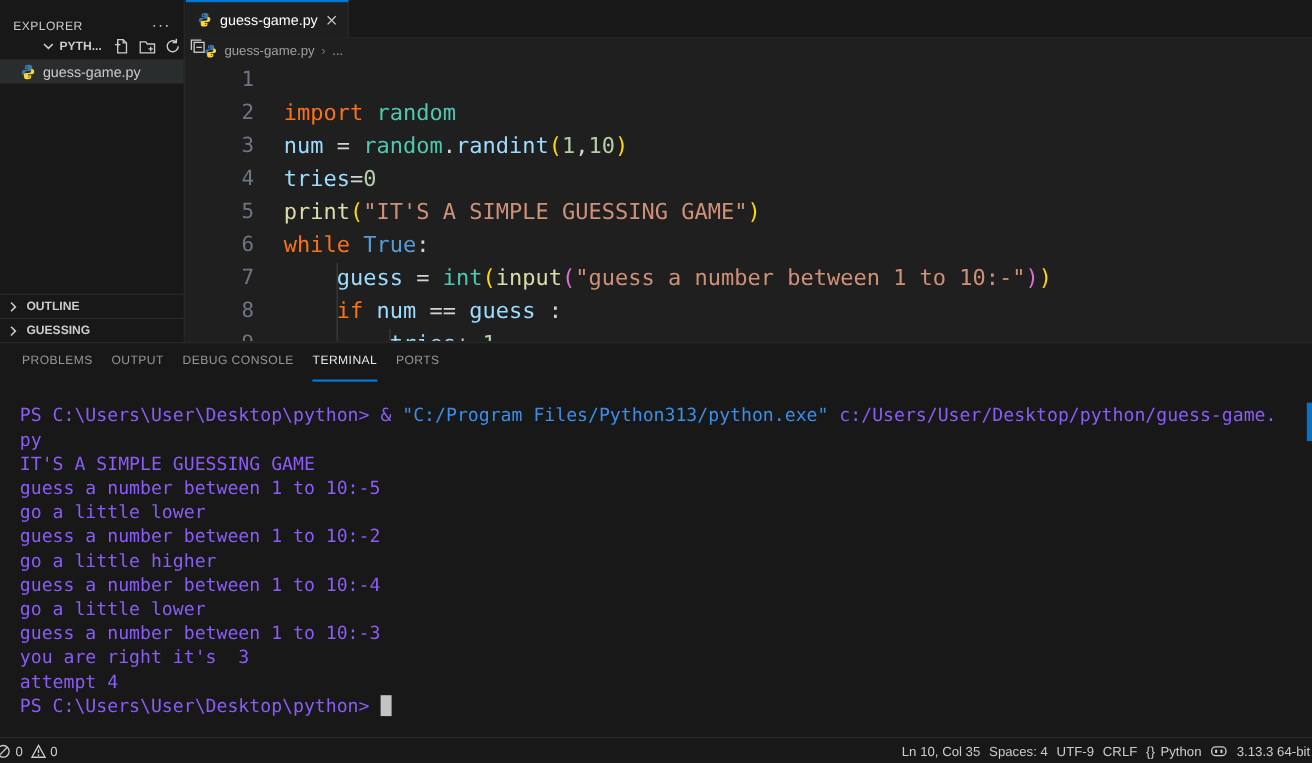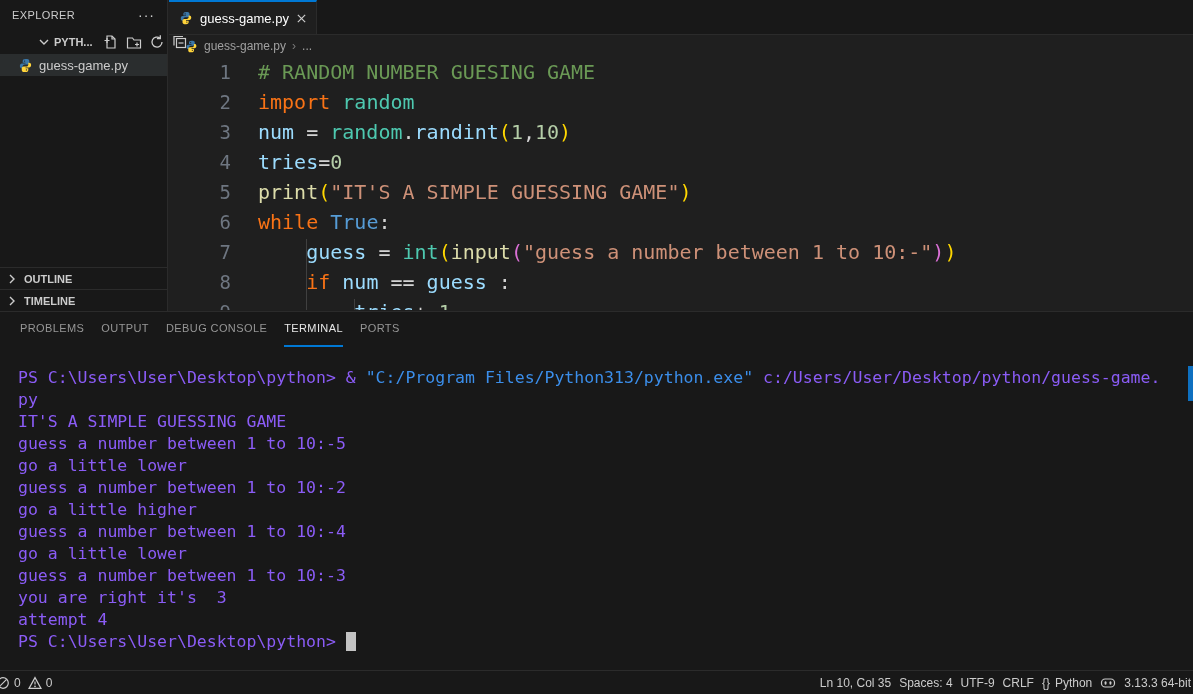--- a/index.html
+++ b/index.html
@@ -7,21 +7,21 @@
   #root {
     position:relative; width:1193px; height:694px;
     background:#1f1f1f; overflow:hidden;
     font-family:"Liberation Sans", sans-serif; color:#cccccc;
   }
   svg { display:block; }
 
   
   .sidebar { position:absolute; left:0; top:0; width:168px; height:311px;
              background:#181818; border-right:1px solid #2b2b2b; }
-  .sb-header { display:flex; align-items:center; justify-content:space-between;
+  .sb-header { display:flex; align-items:flex-end; justify-content:space-between;
                height:30px; padding:0 12px; }
   .sb-title { font-size:11px; color:#cccccc; letter-spacing:.4px; }
   .sb-menu { color:#cccccc; font-size:14px; letter-spacing:1px; cursor:pointer; }
   .sb-section { display:flex; align-items:center; height:24px; padding:0 4px 0 4px; gap:2px;margin-left:32px; }
   .sb-section-label { font-size:11px; font-weight:bold; color:#cccccc; margin-right:6px; white-space:nowrap; }
   .sb-actions { display:flex; align-items:center; gap:7px; margin-left:2px; }
   .sb-actions svg { cursor:pointer; }
   .file-row { display:flex; align-items:center; gap:6px; height:22px;
               padding-left:18px; background:#2a2d2e; font-size:13px; color:#cccccc; cursor:pointer; }
   .sb-bottom { position:absolute; left:0; bottom:0; width:100%; }
@@ -144,21 +144,21 @@
             </svg>
         </span>
         <span>OUTLINE</span>
       </div>
       <div class="sb-bottom-row">
         <span>
           <svg width="16" height="16" viewBox="0 0 16 16">
               <polyline points="6,4 10,8 6,12" fill="none" stroke="#cccccc" stroke-width="1.4"></polyline>
             </svg>
         </span>
-        <span>TIMELINE</span>
+        <span>GUESSING</span>
       </div>
     </div>
   </div>
 
   <div class="editor-group">
     <div class="tabbar">
       <div class="tab">
         <span>
           <svg width="14" height="14" viewBox="0 0 16 16">
               <path fill="#3b77a8" d="M8 1C5.8 1 5 2 5 3.2V5h3v.8H4.2C2.9 5.8 2 6.8 2 8.5S2.9 11 4.2 11H5V9.2C5 7.9 6 7 7.2 7H10c1.1 0 2-.9 2-2V3.2C12 2 11 1 9.8 1H8zm-1 1.6a.7.7 0 110 1.4.7.7 0 010-1.4z"></path>
@@ -179,21 +179,21 @@
             <path fill="#3b77a8" d="M8 1C5.8 1 5 2 5 3.2V5h3v.8H4.2C2.9 5.8 2 6.8 2 8.5S2.9 11 4.2 11H5V9.2C5 7.9 6 7 7.2 7H10c1.1 0 2-.9 2-2V3.2C12 2 11 1 9.8 1H8zm-1 1.6a.7.7 0 110 1.4.7.7 0 010-1.4z"></path>
             <path fill="#ffd43b" d="M8 15c2.2 0 3-1 3-2.2V11H8v-.8h3.8c1.3 0 2.2-1 2.2-2.7S13.1 5 11.8 5H11v1.8C11 8.1 10 9 8.8 9H6c-1.1 0-2 .9-2 2v1.8C4 14 5 15 6.2 15H8zm1-1.6a.7.7 0 110-1.4.7.7 0 010 1.4z"></path>
           </svg>
       </span>
       <span>guess-game.py</span>
       <span class="bc-sep">›</span>
       <span>...</span>
     </div>
     <div class="code-area">
       <div>
-          <div class="code-line"><span class="ln">1</span><span class="code"><span class="c-com"># RANDOM NUMBER GUESING GAME</span></span></div>
+          <div class="code-line"><span class="ln">1</span></div>
           <div class="code-line"><span class="ln">2</span><span class="code"><span class="c-kw">import</span><span class="c-op"> </span><span class="c-cls">random</span></span></div>
           <div class="code-line"><span class="ln">3</span><span class="code"><span class="c-var">num</span><span class="c-op"> = </span><span class="c-cls">random</span><span class="c-op">.</span><span class="c-var">randint</span><span class="c-b1">(</span><span class="c-num">1</span><span class="c-op">,</span><span class="c-num">10</span><span class="c-b1">)</span></span></div>
           <div class="code-line"><span class="ln">4</span><span class="code"><span class="c-var">tries</span><span class="c-op">=</span><span class="c-num">0</span></span></div>
           <div class="code-line"><span class="ln">5</span><span class="code"><span class="c-fn">print</span><span class="c-b1">(</span><span class="c-str">"IT'S A SIMPLE GUESSING GAME"</span><span class="c-b1">)</span></span></div>
           <div class="code-line"><span class="ln">6</span><span class="code"><span class="c-kw">while</span><span class="c-op"> </span><span class="c-kwc">True</span><span class="c-op">:</span></span></div>
           <div class="code-line"><span class="ln">7</span><span class="code"><span class="c-op">    </span><span class="c-var">guess</span><span class="c-op"> = </span><span class="c-cls">int</span><span class="c-b1">(</span><span class="c-fn">input</span><span class="c-b2">(</span><span class="c-str">"guess a number between 1 to 10:-"</span><span class="c-b2">)</span><span class="c-b1">)</span></span></div>
           <div class="code-line"><span class="ln">8</span><span class="code"><span class="c-op">    </span><span class="c-kw">if</span><span class="c-op"> </span><span class="c-var">num</span><span class="c-op"> == </span><span class="c-var">guess</span><span class="c-op"> :</span></span></div>
           <div class="code-line"><span class="ln">9</span><span class="code"><span class="c-op">        </span><span class="c-var">tries</span><span class="c-op">+=</span><span class="c-num">1</span></span></div>
         </div>
       <div class="guide guide1"></div>

